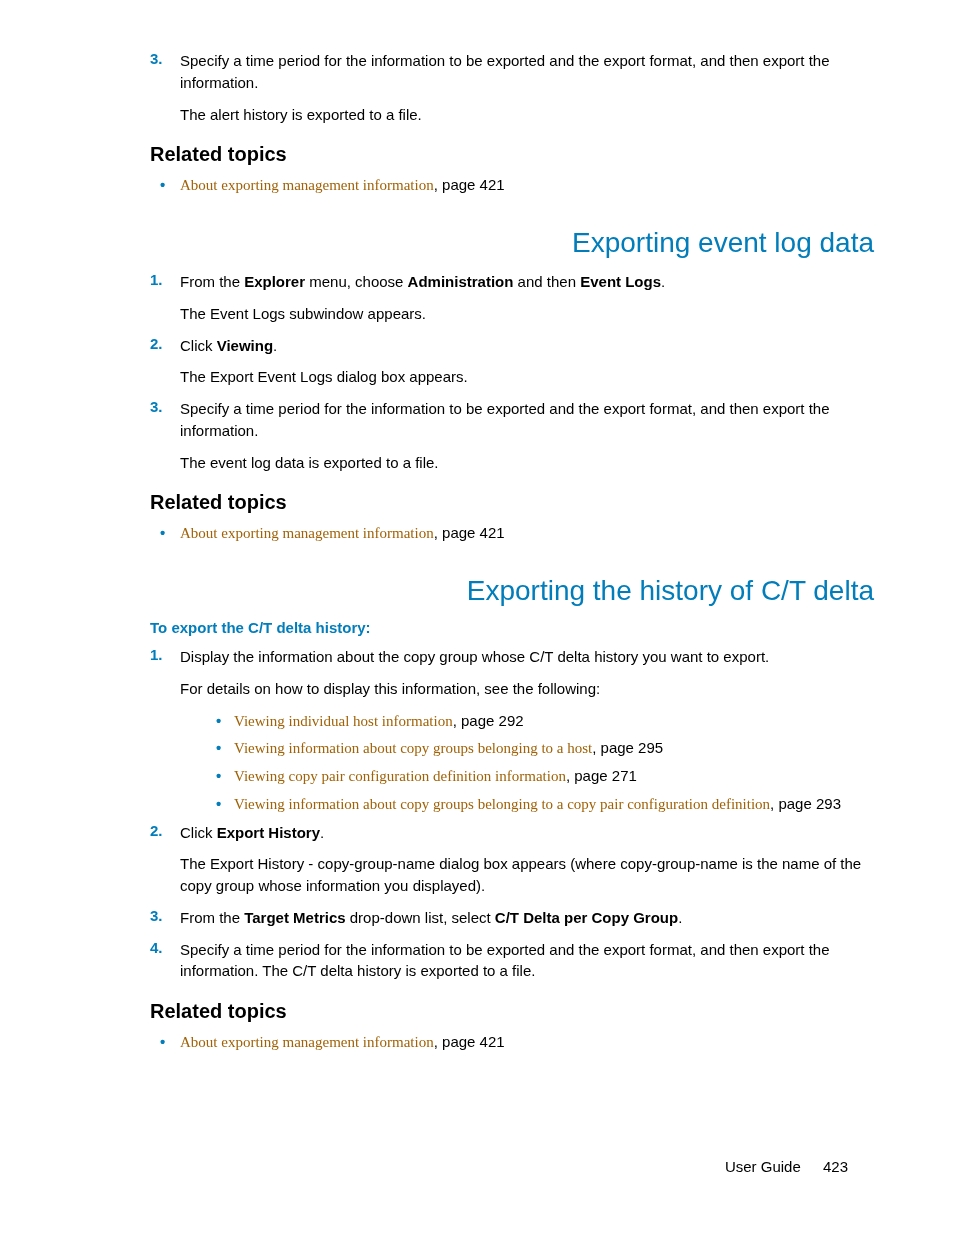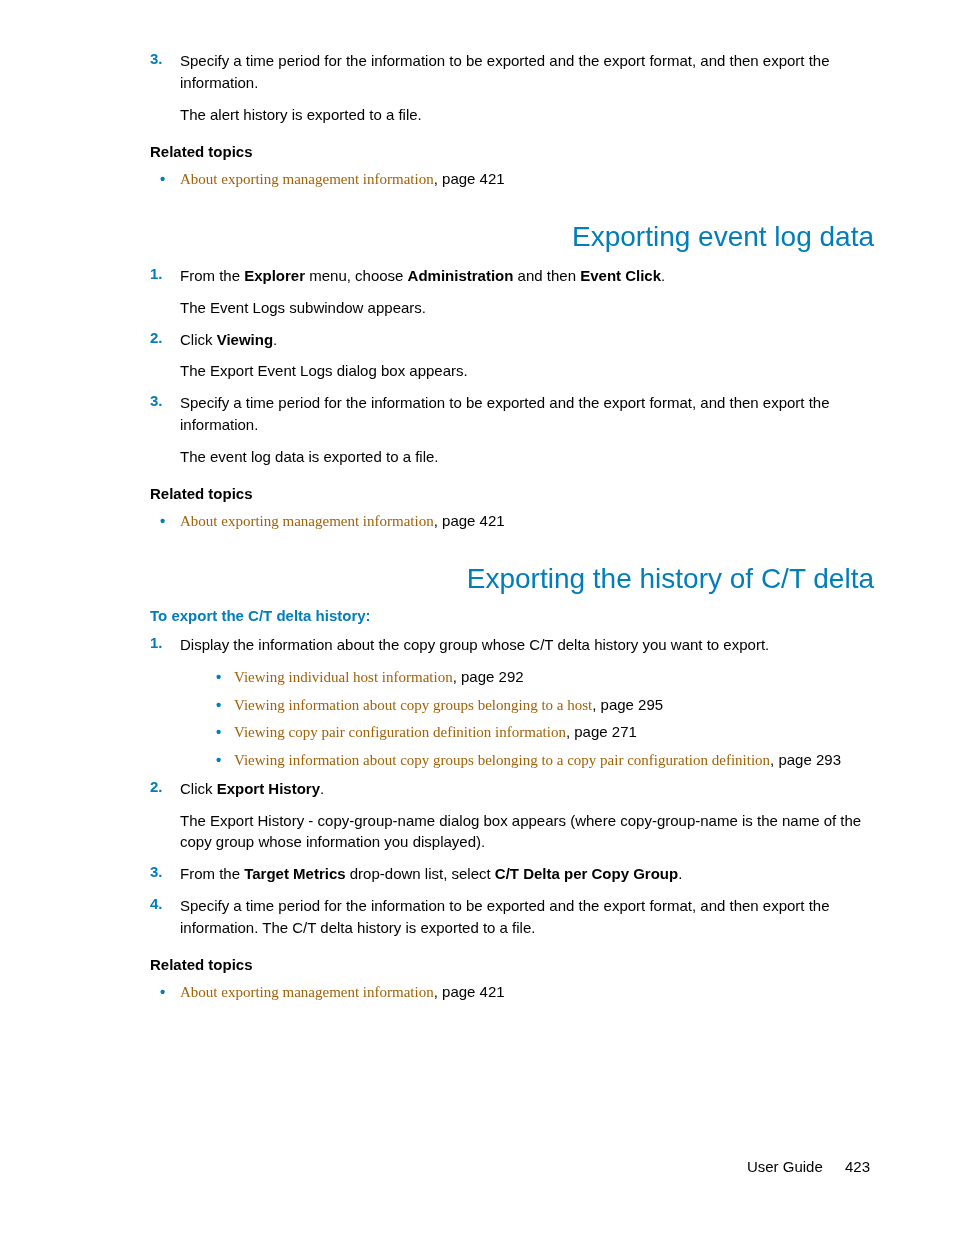--- a/index.html
+++ b/index.html
@@ -25,21 +25,21 @@
     text-align: right;
   }
   .sub-heading {
     font-weight: bold;
     color: #007dba;
     font-size: 15px;
     margin: 8px 0 10px 70px;
   }
   .related-heading {
     font-weight: bold;
-    font-size: 15px;
+    font-size: 20px;
     margin: 18px 0 8px 70px;
   }
   ol.num-list {
     list-style: none;
     margin: 0 0 0 70px;
     padding: 0;
   }
   ol.num-list > li {
     position: relative;
     padding-left: 30px;
@@ -93,21 +93,21 @@
     top: 0;
     color: #007dba;
     font-weight: bold;
   }
   .link { color: #a16207; font-family: Liberation Serif, serif; }
   .bold { font-weight: bold; }
   .italic { }
   .footer {
     position: absolute;
     bottom: 60px;
-    right: 84px;
+    right: 106px;
     font-size: 15px;
   }
   .footer .pg {
     margin-left: 18px;
   }
 </style>
 </head>
 <body>
 
 <div class="page">
@@ -125,21 +125,21 @@
     <li>
       <span class="link">About exporting management information</span><span>, page 421</span>
     </li>
   </ul>
 
   <h2 class="section-heading">Exporting event log data</h2>
 
   <ol class="num-list">
     <li>
       <span class="num">1.</span>
-      <p><span>From the </span><span class="bold">Explorer</span><span> menu, choose </span><span class="bold">Administration</span><span> and then </span><span class="bold">Event Click</span><span>.</span></p>
+      <p><span>From the </span><span class="bold">Explorer</span><span> menu, choose </span><span class="bold">Administration</span><span> and then </span><span class="bold">Event Logs</span><span>.</span></p>
       <p>The Event Logs subwindow appears.</p>
     </li>
     <li>
       <span class="num">2.</span>
       <p><span>Click </span><span class="bold">Viewing</span><span>.</span></p>
       <p>The Export Event Logs dialog box appears.</p>
     </li>
     <li>
       <span class="num">3.</span>
       <p>Specify a time period for the information to be exported and the export format, and then export the information.</p>
@@ -154,20 +154,21 @@
     </li>
   </ul>
 
   <h2 class="section-heading">Exporting the history of C/T delta</h2>
   <div class="sub-heading">To export the C/T delta history:</div>
 
   <ol class="num-list">
     <li>
       <span class="num">1.</span>
       <p>Display the information about the copy group whose C/T delta history you want to export.</p>
+      <p>For details on how to display this information, see the following:</p>
       <ul class="sub-bullet">
         <li><span class="link">Viewing individual host information</span><span>, page 292</span></li>
         <li><span class="link">Viewing information about copy groups belonging to a host</span><span>, page 295</span></li>
         <li><span class="link">Viewing copy pair configuration definition information</span><span>, page 271</span></li>
         <li><span class="link">Viewing information about copy groups belonging to a copy pair configuration definition</span><span>, page 293</span></li>
       </ul>
     </li>
     <li>
       <span class="num">2.</span>
       <p><span>Click </span><span class="bold">Export History</span><span>.</span></p>

